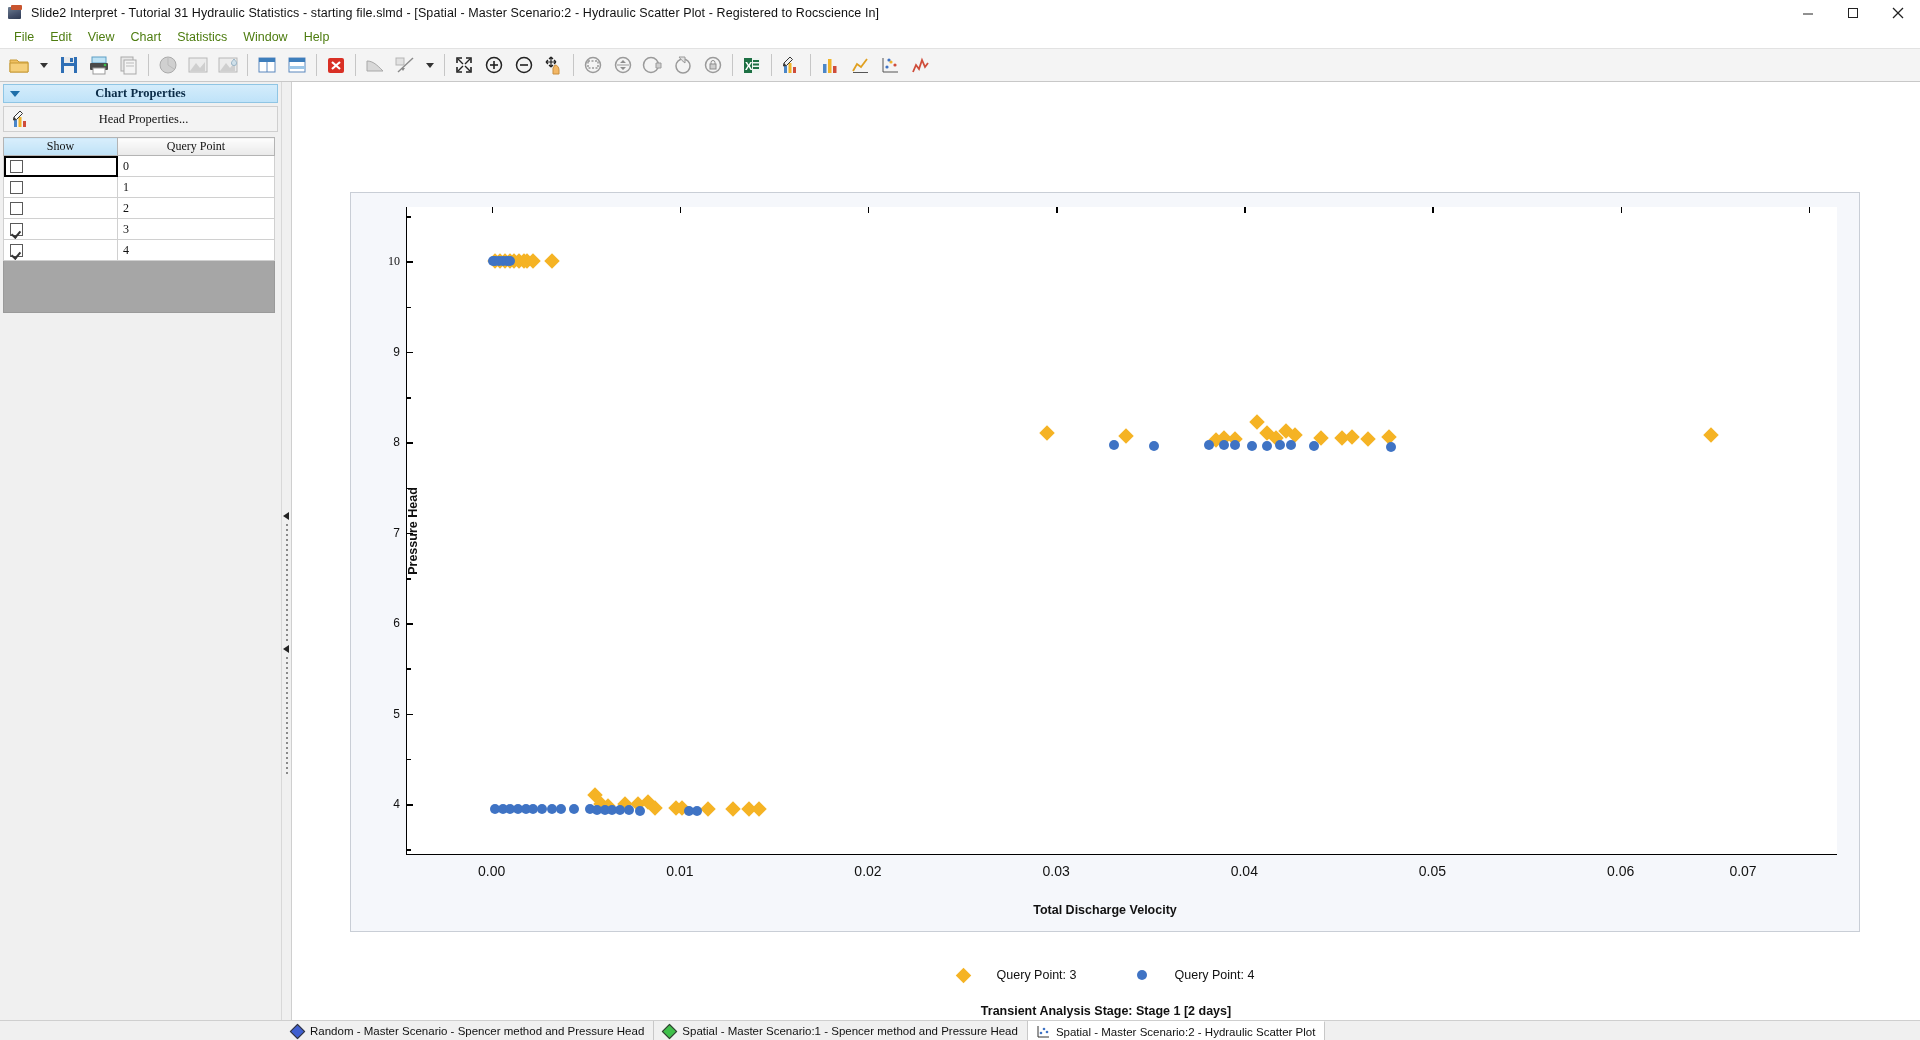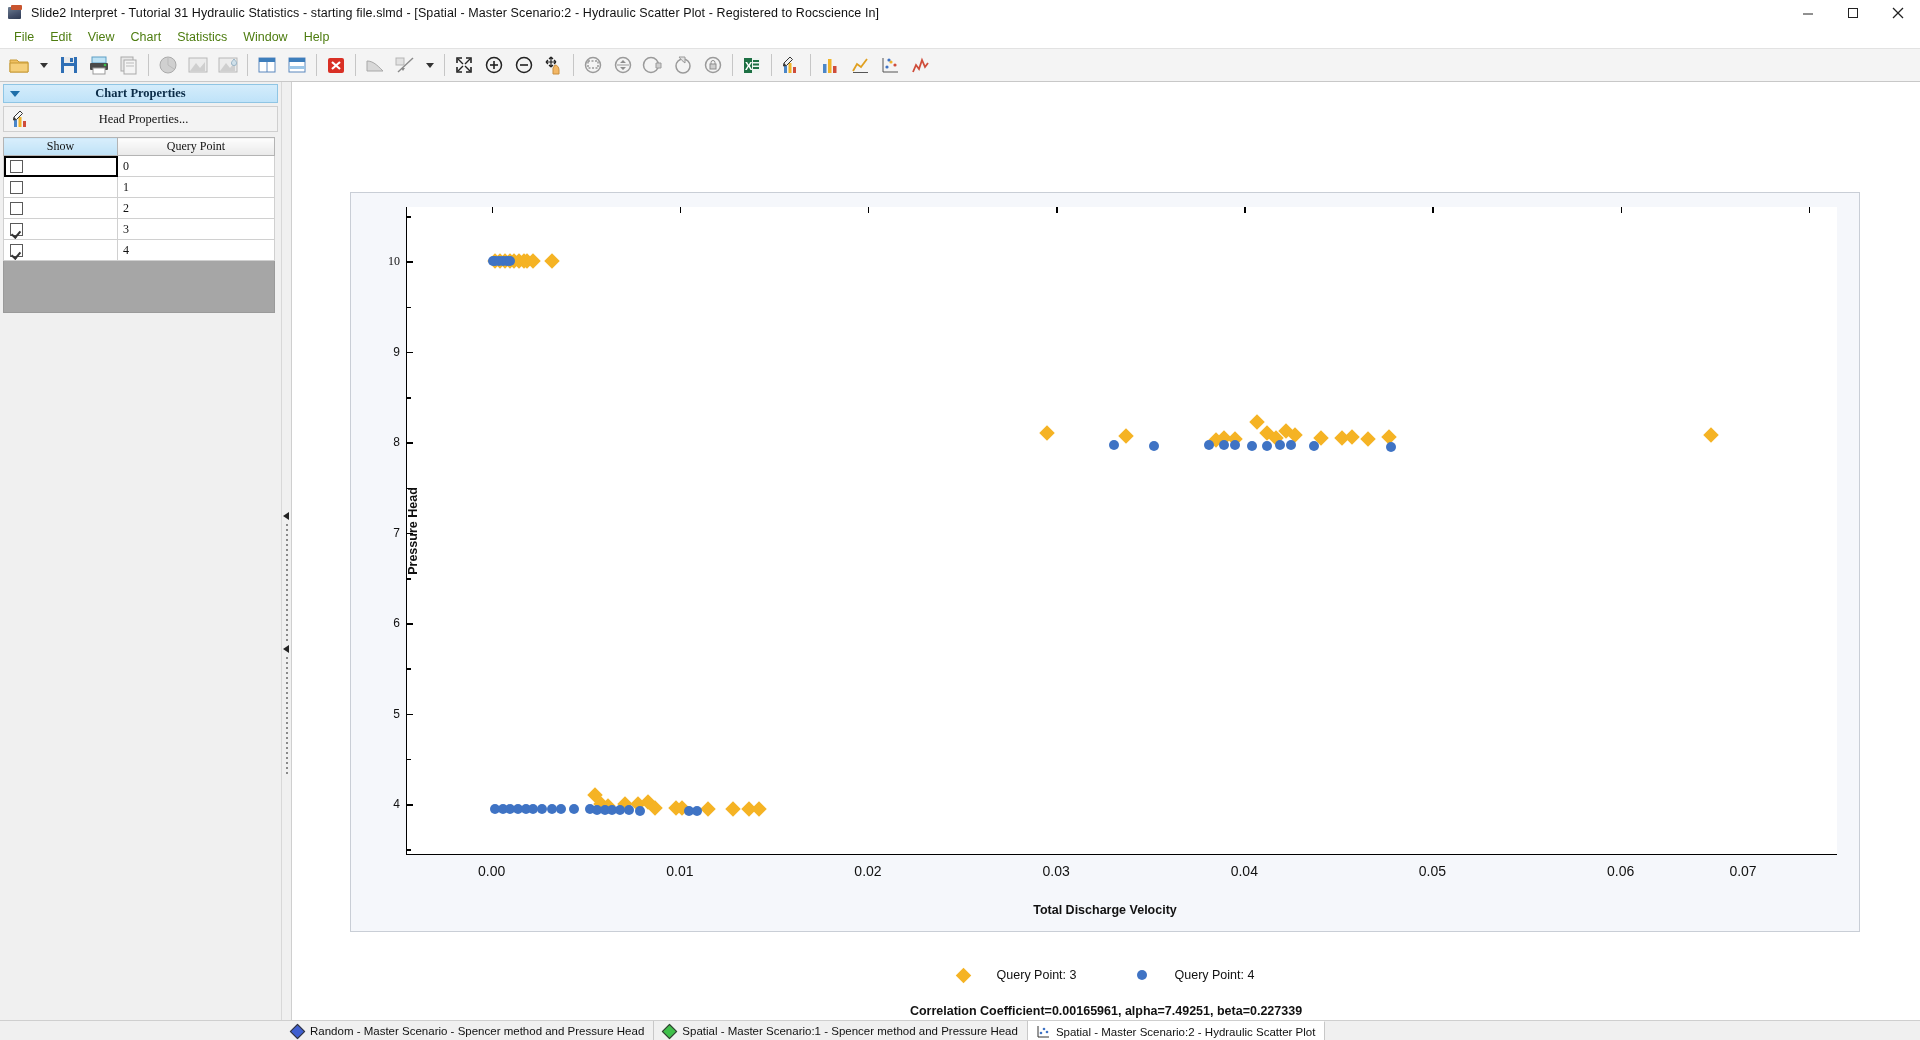--- a/index.html
+++ b/index.html
@@ -593,21 +593,20 @@
         <span class="sw-d"></span>
         <span>Query Point: 3</span>
       </div>
       <div class="lg">
         <span class="sw-c"></span>
         <span>Query Point: 4</span>
       </div>
     </div>
 
     <div id="caption">
-      <div>Correlation Coefficient=0.00165961, alpha=7.49251, beta=0.227339</div>
       <div>Transient Analysis Stage: Stage 1 [2 days]</div>
     </div>
 
   </div>
 </div>
 
 <div id="tabstrip" style="position:relative;">
   <div style="width:282px;background:#f0f0f0;"></div>
   <div class="vtab">
     <span class="ti">

